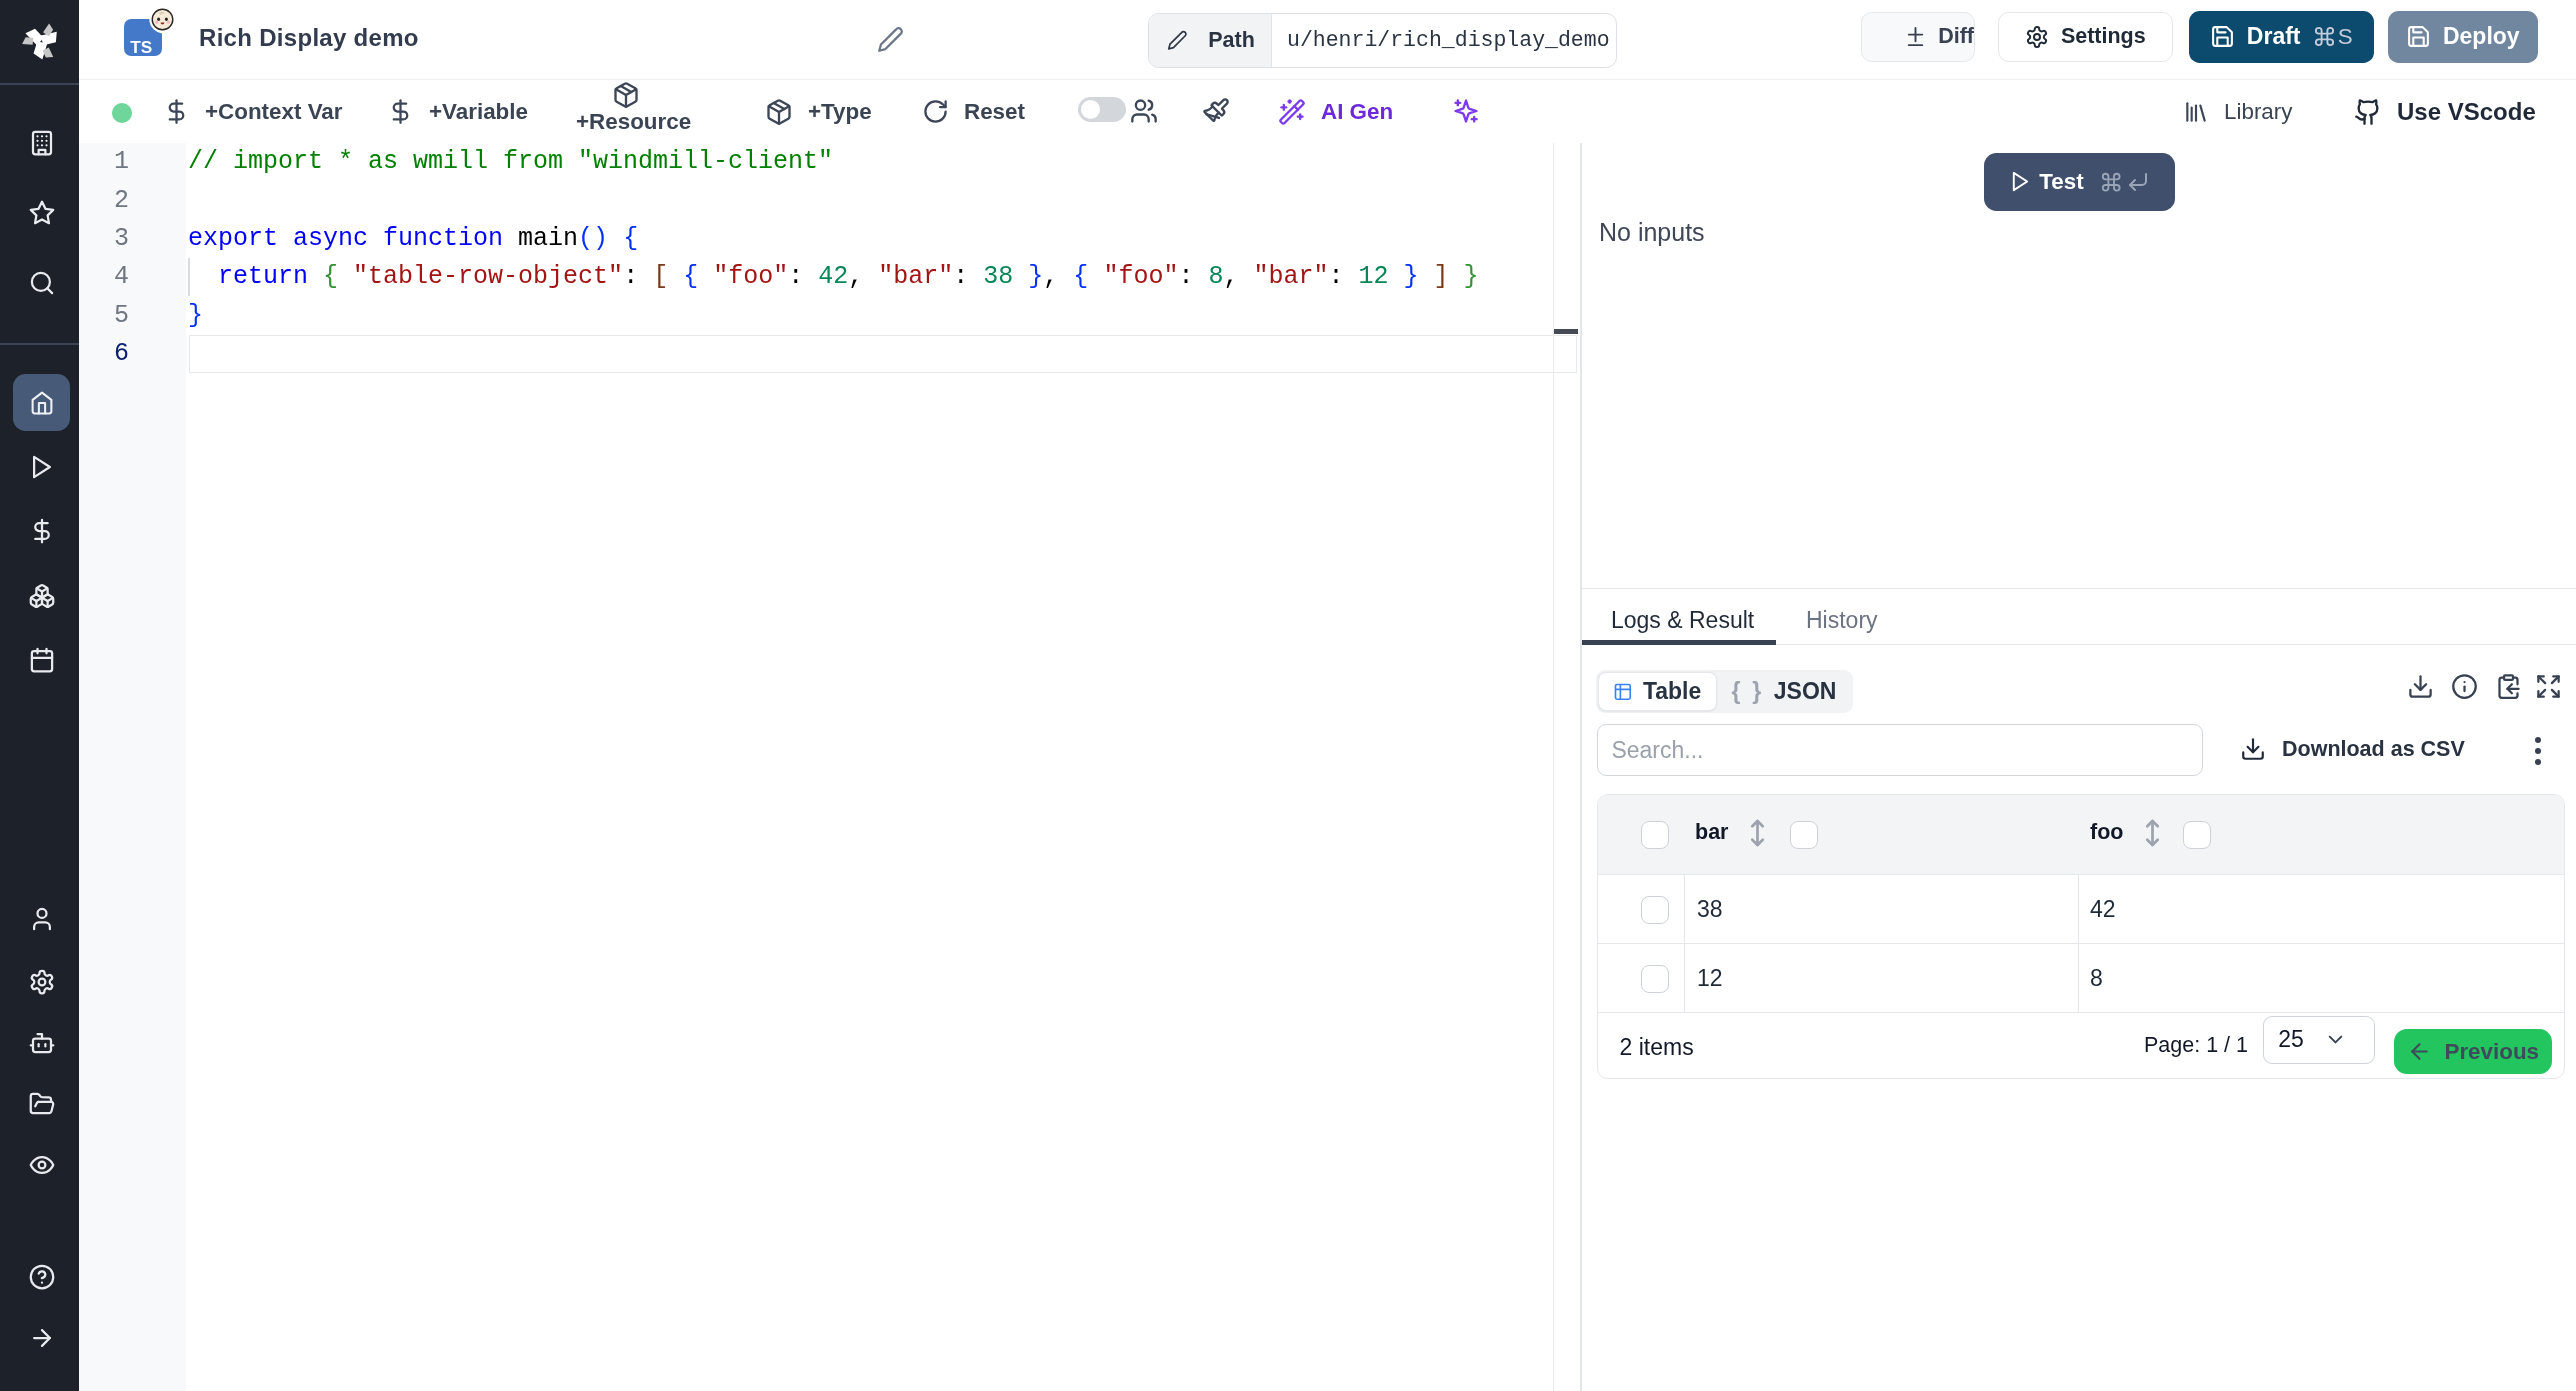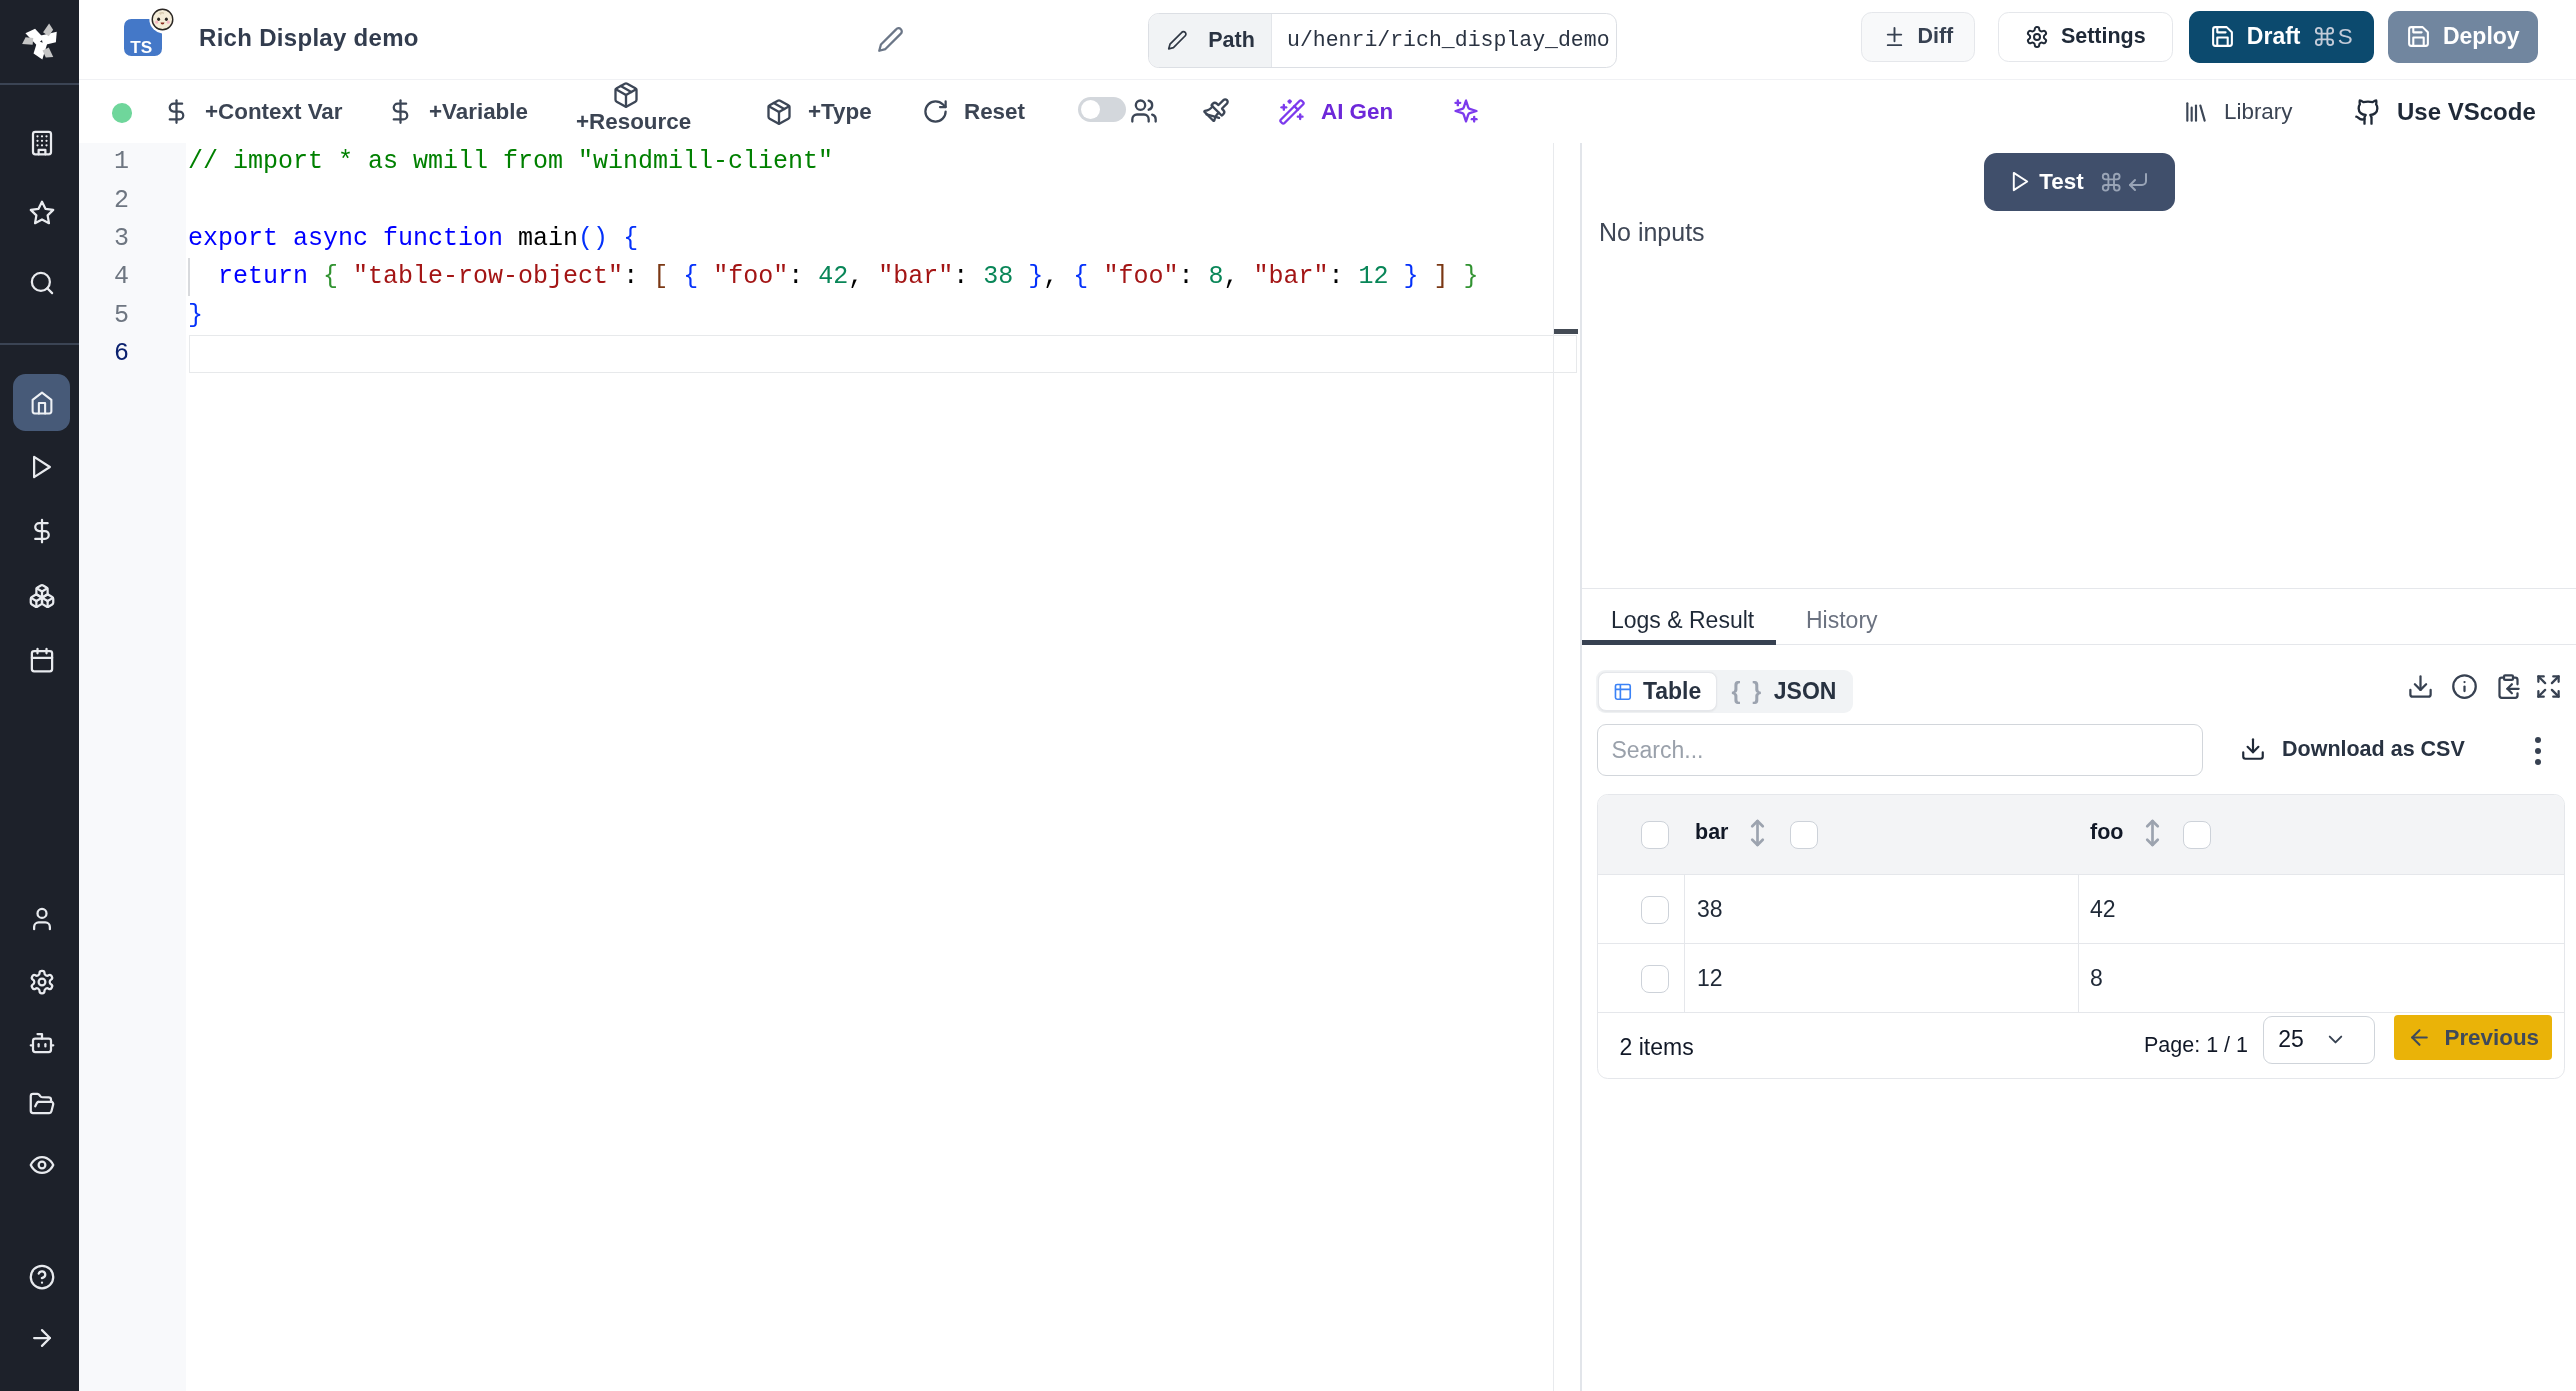--- a/index.html
+++ b/index.html
@@ -173,21 +173,21 @@
   <div class="abs row" style="left:1069px;top:12.5px;width:469px;height:55px;border:1.8px solid #dcdfe4;border-radius:10.7px;overflow:hidden;background:#fff;">
     <div class="row" style="background:#f1f3f5;height:100%;width:123px;padding-left:18px;border-right:0.9px solid #e3e6ea;">
       <svg class="ic" width="20.6" height="20.6" viewBox="0 0 24 24" fill="none" stroke="#303845" stroke-width="2" stroke-linecap="round" stroke-linejoin="round">
           <path d="M17 3a2.85 2.83 0 1 1 4 4L7.5 20.5 2 22l1.5-5.5Z"></path>
         </svg>
       <span style="font-size:21.5px;font-weight:bold;color:#2a3342;margin-left:20.6px;">Path</span>
     </div>
     <div style="font-family:'Liberation Mono',monospace;font-size:21.5px;color:#2a3342;padding-left:15px;">u/henri/rich_display_demo</div>
   </div>
 
-  <div class="abs row" style="left:1782px;top:11.6px;width:114px;height:50px;border:1.8px solid #e5e7eb;border-radius:10.7px;background:#f8f9fa;justify-content:center;">
+  <div class="abs row" style="left:1782px;top:11.6px;width:114px;height:50px;border:1.8px solid #e5e7eb;border-radius:10.7px;background:#f8f9fa;justify-content:flex-end;">
     <svg class="ic" width="23" height="23" viewBox="0 0 24 24" fill="none" stroke="#374151" stroke-width="2" stroke-linecap="round" stroke-linejoin="round">
         <path d="M12 3v14"></path>
         <path d="M5 10h14"></path>
         <path d="M5 21h14"></path>
       </svg>
     <span style="font-size:21.5px;font-weight:600;color:#374151;margin-left:11.6px;">Diff</span>
   </div>
 
   <div class="abs row" style="left:1919px;top:11.6px;width:175px;height:50px;border:1.8px solid #e5e7eb;border-radius:10.7px;background:#fff;justify-content:center;">
     <svg class="ic" width="24" height="24" viewBox="0 0 24 24" fill="none" stroke="#1f2937" stroke-width="2" stroke-linecap="round" stroke-linejoin="round">
@@ -469,21 +469,21 @@
 
     <div style="height:66px;border-top:0.9px solid #e5e7eb;position:relative;">
       <div class="abs" style="left:21.5px;top:20.6px;font-size:23px;color:#111827;">2 items</div>
       <div class="abs" style="left:546px;top:19.7px;font-size:21.5px;color:#111827;">Page: 1 / 1</div>
       <div class="abs row" style="left:665px;top:2.7px;width:112px;height:48px;border:1.8px solid #cfd4da;border-radius:9px;background:#fff;text-align:center;">
         <span style="font-size:23px;color:#111827;margin-left:14.3px;">25</span>
         <svg class="ic" style="margin-left:19.7px;" width="23" height="23" viewBox="0 0 24 24" fill="none" stroke="#374151" stroke-width="2" stroke-linecap="round" stroke-linejoin="round">
             <path d="m6 9 6 6 6-6"></path>
           </svg>
       </div>
-      <div class="abs row" style="left:796px;top:2px;width:158px;height:45px;border-radius:4px;background:#eab308;justify-content:center;">
+      <div class="abs row" style="left:796px;top:16px;width:158px;height:45px;border-radius:13px;background:#22c55e;justify-content:center;">
         <svg class="ic" width="25" height="25" viewBox="0 0 24 24" fill="none" stroke="#3f4a5a" stroke-width="2" stroke-linecap="round" stroke-linejoin="round">
             <path d="M19 12H5"></path>
             <path d="m12 19-7-7 7-7"></path>
           </svg>
         <span style="font-size:22.4px;font-weight:600;color:#3f4a5a;margin-left:12.5px;">Previous</span>
       </div>
     </div>
   </div>
 </div>
 

